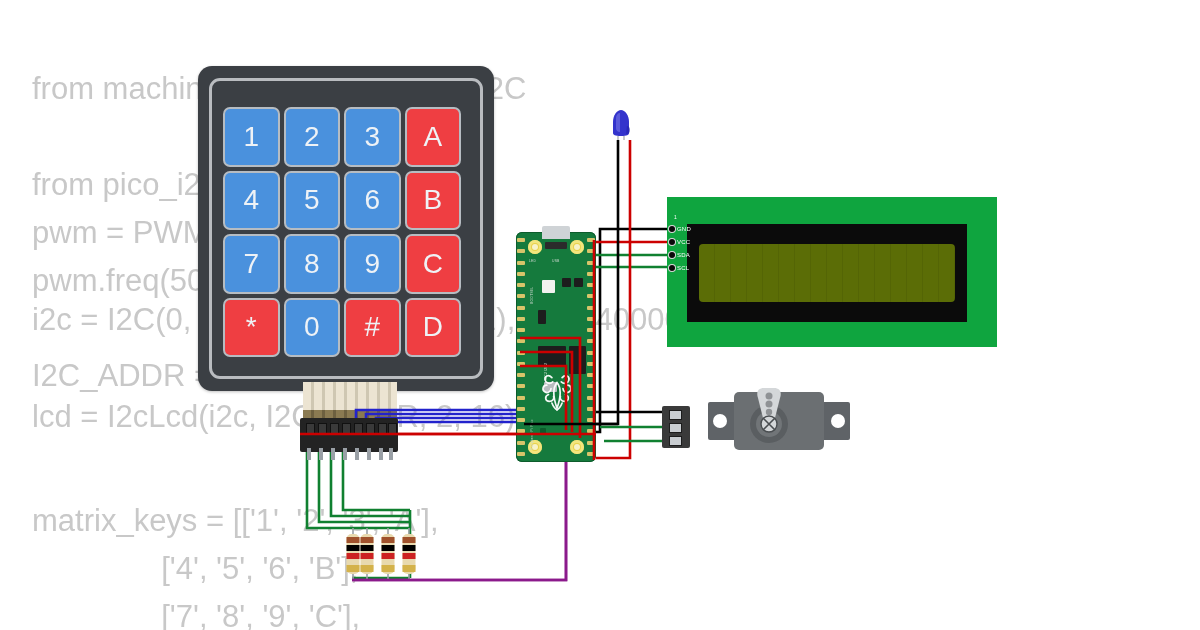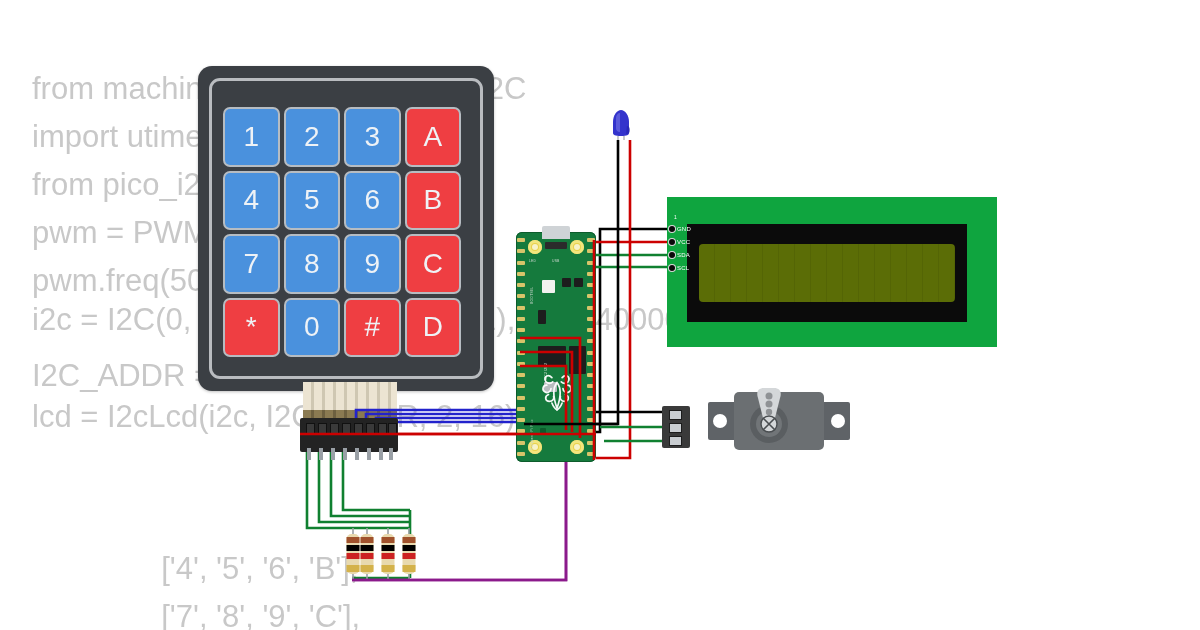--- a/index.html
+++ b/index.html
@@ -277,27 +277,27 @@
   #wires { position: absolute; left:0; top:0; width:1200px; height:630px; z-index: 4; }
   #wires-top { position: absolute; left:0; top:0; width:1200px; height:630px; z-index: 8; pointer-events:none; }
 </style>
 </head>
 <body>
 
 <div id="stage">
 
   <div id="code-layer">
     <div class="code-line" style="top:72px">from machine import Pin, PWM, I2C</div>
-    <div class="code-line" style="top:120px">import utime</div>
     <div class="code-line" style="top:168px">from pico_i2c_lcd import I2cLcd</div>
     <div class="code-line" style="top:216px">pwm = PWM(Pin(15))</div>
     <div class="code-line" style="top:264px">pwm.freq(50)</div>
     <div class="code-line" style="top:303px">i2c = I2C(0, sda=Pin(0), scl=Pin(1), freq=400000)</div>
     <div class="code-line" style="top:359px">I2C_ADDR = 0x27</div>
     <div class="code-line" style="top:400px">lcd = I2cLcd(i2c, I2C_ADDR, 2, 16)</div>
+    <div class="code-line" style="top:504px">matrix_keys = [['1', '2', '3', 'A'],</div>
     <div class="code-line" style="top:552px">               ['4', '5', '6', 'B'],</div>
     <div class="code-line" style="top:600px">               ['7', '8', '9', 'C'],</div>
   </div>
 
   <div id="diagram-layer">
 
     <svg id="wires" viewBox="0 0 1200 630">
       <g fill="none" stroke-linecap="butt" stroke-linejoin="miter">
 
         <path d="M307,452 L307,528 L410,528" stroke="#108030" stroke-width="2.6"></path>

